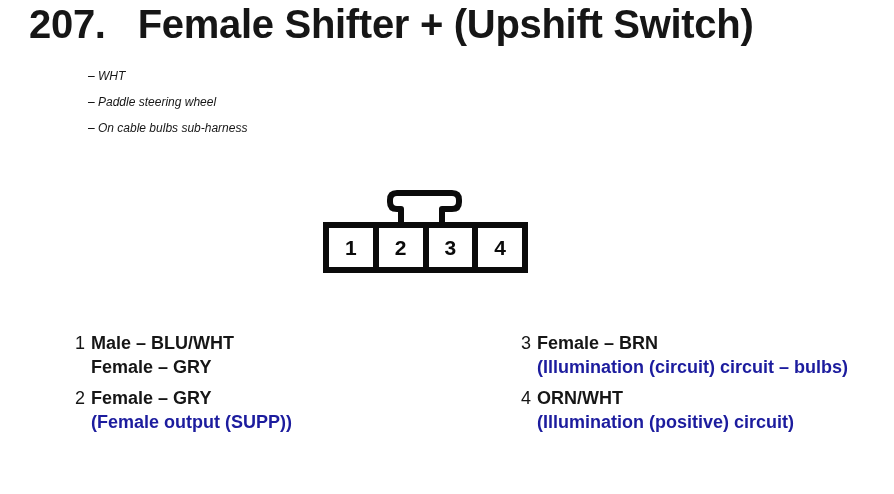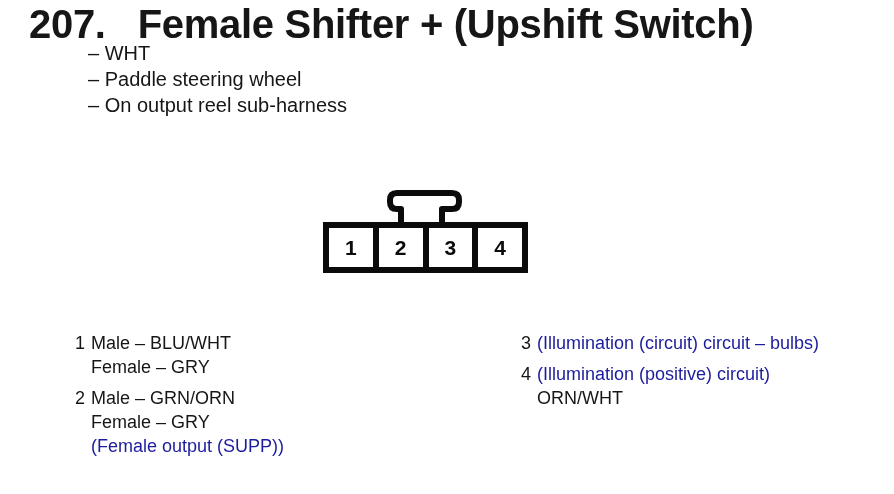--- a/index.html
+++ b/index.html
@@ -17,22 +17,22 @@
     position: absolute; left: 8px; top: 6px;
     display: flex; align-items: baseline; gap: 32px;
     font-weight: bold; font-size: 40px; line-height: 36px;
     letter-spacing: -0.3px; color: var(--ink);
     white-space: nowrap;
     margin-left: 21px;
   }
 
   
   .notes {
-    position: absolute; left: 88px; top: 40px;
-    font-size: 20px; line-height: 26px; color: var(--ink);
+    position: absolute; left: 88px; top: 63px;
+    font-size: 12px; line-height: 26px; color: var(--ink); font-style: italic;
   }
 
   
   .connector-tab-svg { position: absolute; left: 382px; top: 186px; }
   .connector-body {
     position: absolute; left: 323px; top: 222px;
     width: 205px; height: 51px;
     box-sizing: border-box;
     border: 6px solid #0b0b0b;
     background: #fff;
@@ -46,38 +46,38 @@
   }
   .cavity + .cavity { border-left: 6px solid #0b0b0b; }
 
   
   .pin-col { position: absolute; top: 331px; font-size: 18px; line-height: 24px; color: var(--ink); }
   .pin-col-left  { left: 75px; }
   .pin-col-right { left: 521px; }
   .pin-item { display: flex; align-items: flex-start; }
   .pin-item + .pin-item { margin-top: 7px; }
   .pin-num { width: 16px; flex: 0 0 16px; }
-  .pin-lines { display: flex; flex-direction: column; }
+  .pin-lines { display: flex; flex-direction: column; font-weight: bold; }
   .pin-line { white-space: nowrap; }
   .pin-line.blue { color: var(--blue, #1c1c9e); }
 </style>
 </head>
 <body>
 
 <div class="page">
 
   <div class="title-row">
     <span>207.</span>
     <span>Female Shifter + (Upshift Switch)</span>
   </div>
 
   <div class="notes">
       <div class="note">– WHT</div>
       <div class="note">– Paddle steering wheel</div>
-      <div class="note">– On output reel sub-harness</div>
+      <div class="note">– On cable bulbs sub-harness</div>
     </div>
 
   <svg class="connector-tab-svg" width="86" height="40" viewBox="0 0 86 40" aria-hidden="true">
     <path d="M 19 36 L 19 23 L 15 23 Q 8 23 8 16 L 8 14 Q 8 7 15 7 L 70 7 Q 77 7 77 14 L 77 16 Q 77 23 70 23 L 60 23 L 60 36" fill="#ffffff" stroke="#0b0b0b" stroke-width="6" stroke-linejoin="round" stroke-linecap="butt"></path>
   </svg>
 
   <div class="connector-body">
 
   <div class="cavity">
         <span>1</span>
@@ -97,35 +97,35 @@
       <div class="pin-item">
         <span class="pin-num">1</span>
         <div class="pin-lines">
           <span class="pin-line">Male – BLU/WHT</span>
           <span class="pin-line">Female – GRY</span>
         </div>
       </div>
       <div class="pin-item">
         <span class="pin-num">2</span>
         <div class="pin-lines">
-          <span class="pin-line">Male – GRN/ORN</span>
           <span class="pin-line">Female – GRY</span>
           <span class="pin-line blue">(Female output (SUPP))</span>
         </div>
       </div>
     </div>
   <div class="pin-col pin-col-right">
       <div class="pin-item">
         <span class="pin-num">3</span>
         <div class="pin-lines">
+          <span class="pin-line">Female – BRN</span>
           <span class="pin-line blue">(Illumination (circuit) circuit – bulbs)</span>
         </div>
       </div>
       <div class="pin-item">
         <span class="pin-num">4</span>
         <div class="pin-lines">
+          <span class="pin-line">ORN/WHT</span>
           <span class="pin-line blue">(Illumination (positive) circuit)</span>
-          <span class="pin-line">ORN/WHT</span>
         </div>
       </div>
     </div>
 
 </div>
 
 </body></html>

